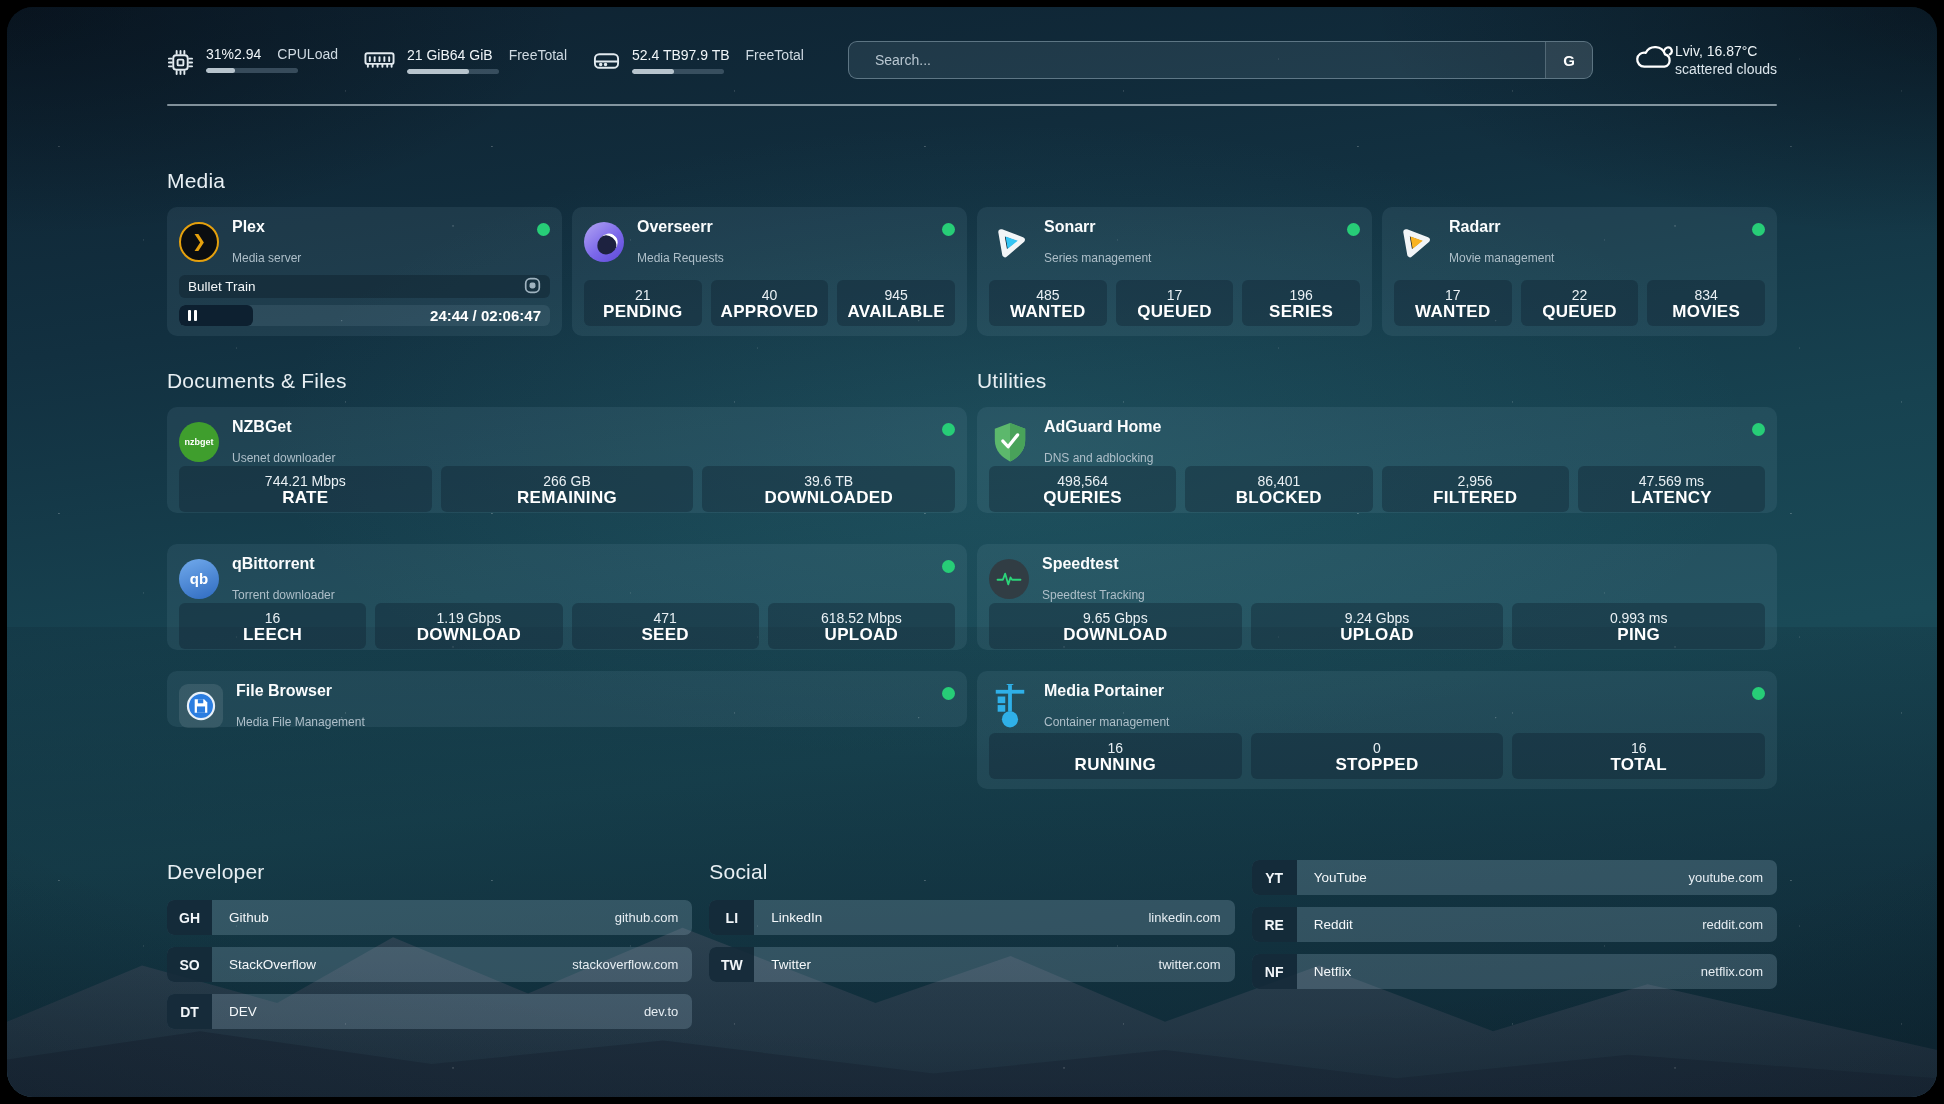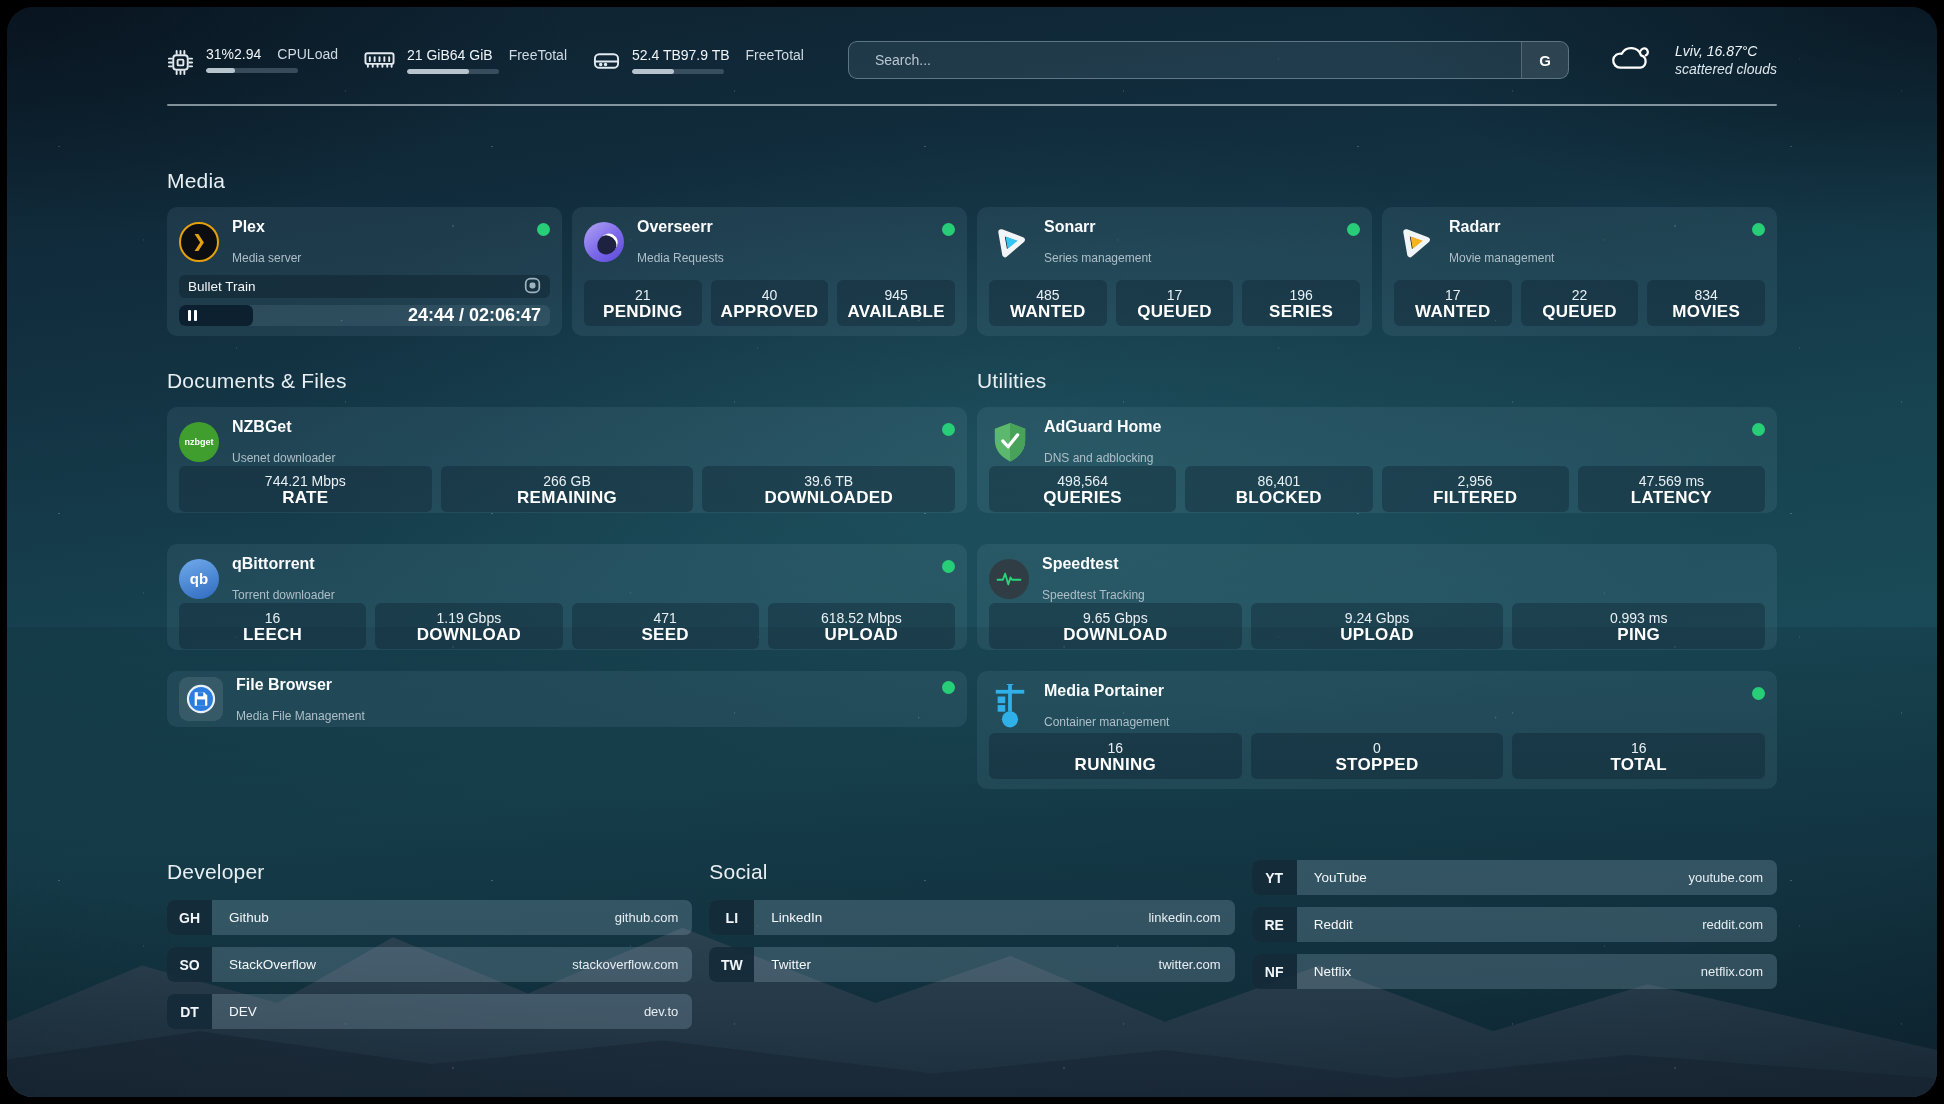--- a/index.html
+++ b/index.html
@@ -42,34 +42,34 @@
   .scol.sub { color:#cfdae2; }
   .bar { margin-top:5px; height:5px; width:92px; border-radius:3px; background:rgba(78,100,116,0.65); overflow:hidden; }
   .bar-fill { height:100%; border-radius:3px; background:#b7c4cd; }
   .search { flex:1; display:flex; align-items:center; height:38px; margin:0 40px 0 18px;
     border:1px solid rgba(195,215,228,0.38); border-radius:9px; background:rgba(148,175,195,0.13); overflow:hidden; }
   .search input { flex:1; height:100%; background:transparent; border:none; outline:none; color:#eef4f7;
     font-size:14px; padding:0 26px; font-family:inherit; }
   .search input::placeholder { color:#b9c7d1; }
   .search-engine { width:47px; height:100%; border:none; border-left:1px solid rgba(195,215,228,0.25);
     background:rgba(255,255,255,0.06); color:#fff; font-size:15px; font-weight:700; cursor:pointer; font-family:inherit; }
-  .weather { display:flex; align-items:center; gap:24px;font-style:italic; }
+  .weather { display:flex; align-items:flex-start; gap:0; }
   .weather-text { font-size:14px; line-height:18px; }
   .weather-text .cond { color:#dbe5ec; }
   .divider { width:1610px; height:2px; background:rgba(225,238,245,0.55); margin-top:21px; border-radius:1px; }
 
   
   h2.sec { font-size:21px; font-weight:500; letter-spacing:.2px; color:#e8eff3; }
   .media-sec { margin-top:63px; }
   .media-sec h2 { margin-bottom:14px; }
   .card-row { display:grid; grid-template-columns:repeat(4,1fr); gap:10px; }
   .card { background:rgba(146,190,210,0.10); border-radius:10px; padding:10px 12px; display:flex; flex-direction:column; position:relative; }
   .card.h-media { height:129px; }
   .card.h-doc { height:106px; }
-  .card.h-fb { height:56px; justify-content:center; }
+  .card.h-fb { height:56px; }
   .card.h-port { height:118px; }
   .card-head { display:flex; align-items:center; gap:13px; }
   .titles { flex:1; }
   .card-title { font-size:16px; font-weight:700; color:#fafcfd; line-height:20px; }
   .card-sub { font-size:12px; color:#aebfc9; line-height:16px; margin-top:13px; }
   .dot { width:13px; height:13px; border-radius:50%; background:#27cd77; align-self:flex-start; margin-top:6px; }
   .stats { display:flex; gap:9px; margin-top:auto; }
   .stat-box { flex:1; height:46px; border-radius:6px; background:rgba(11,30,43,0.35);
     display:flex; flex-direction:column; align-items:center; justify-content:center; }
   .stat-val { font-size:14px; color:#e9f0f4; line-height:17px; }
@@ -77,21 +77,21 @@
 
   
   .now-playing { margin-top:9px; height:28px; border-radius:6px; background:rgba(10,26,38,0.38);
     display:flex; align-items:center; padding:0 9px; font-size:13.5px; color:#f2f6f8; }
   .now-playing .np-title { flex:1; }
   .player { margin-top:7px; height:25px; border-radius:6px; background:rgba(148,180,198,0.12);
     position:relative; display:flex; align-items:center; overflow:hidden; }
   .player-fill { position:absolute; left:0; top:0; bottom:0; background:#0d2030; border-radius:6px; }
   .pause { position:relative; z-index:1; margin-left:9px; display:flex; gap:3px; }
   .pause i { display:block; width:3px; height:11px; background:#fff; border-radius:1px; }
-  .player-time { position:relative; z-index:1; margin-left:auto; margin-right:9px; font-size:18px; font-weight:700; color:#fff; }
+  .player-time { position:relative; z-index:1; margin-left:auto; margin-right:9px; font-size:15px; font-weight:700; color:#fff; }
 
   
   .app-icon { width:40px; height:40px; border-radius:50%; display:flex; align-items:center; justify-content:center; flex:none; }
   .icon-plex { background:#0b0d10; border:2.5px solid #e5a00d; color:#e5a00d; font-size:17px; font-weight:700; }
   .icon-overseerr { background:linear-gradient(140deg,#b3a5f3 0%,#7b68ea 55%,#5d49d8 100%); position:relative; }
   .icon-overseerr::after { content:""; width:19px; height:19px; border-radius:50%; background:#1d2240;
     position:absolute; right:7px; bottom:7px; border-top:3.5px solid #fff; transform:rotate(40deg); }
   .icon-nzbget { background:#3f9e2d; color:#fff; font-size:9px; font-weight:700; }
   .icon-qb { background:linear-gradient(160deg,#71aaec 0%,#2f6bc0 100%); color:#fff; font-size:15px; font-weight:700; }
   .icon-speedtest { background:#313d44; }

